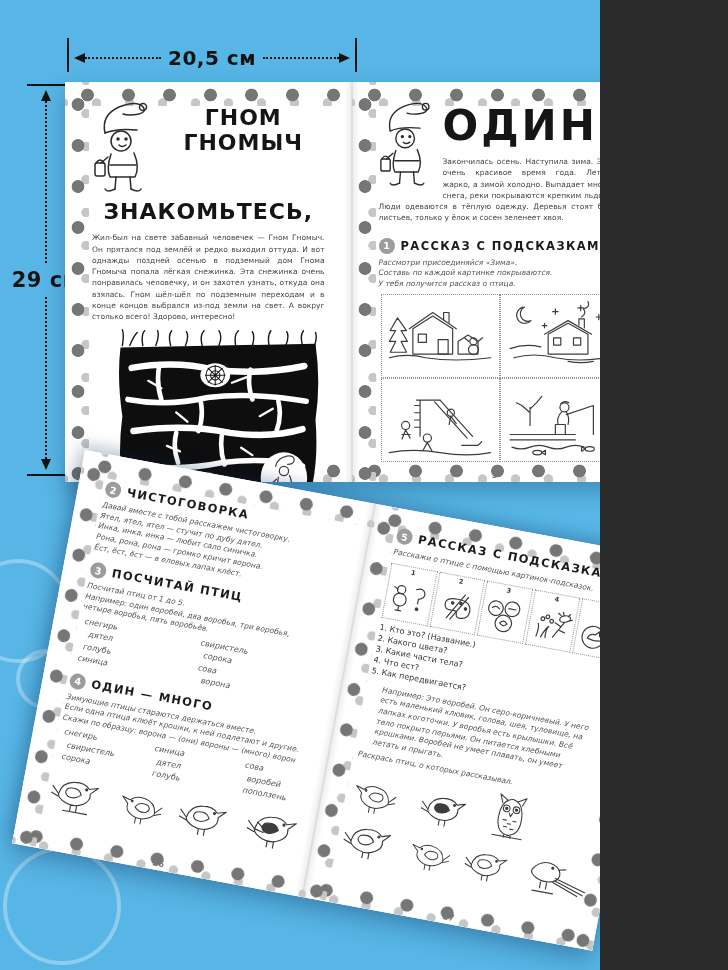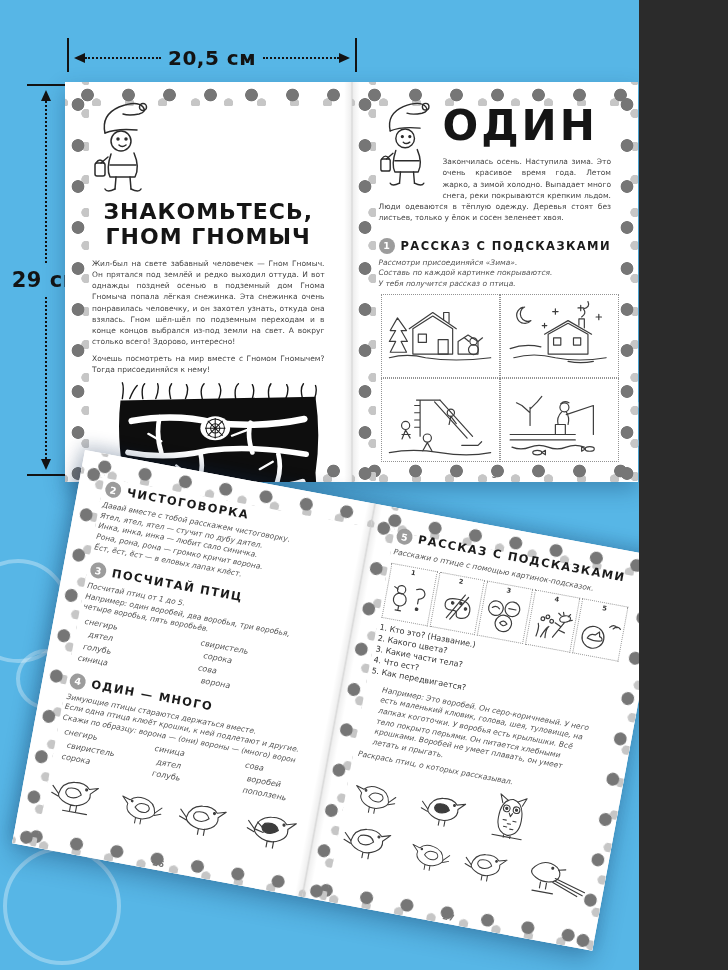--- a/index.html
+++ b/index.html
@@ -1,17 +1,17 @@
 <!DOCTYPE html>
 <html><head>
 <meta charset="utf-8">
 <style>
   html,body{margin:0;padding:0;background:#2b2b2b;}
   .scene{position:relative;width:600px;height:970px;overflow:hidden;
-         background:#57B6E6;font-family:"DejaVu Sans",sans-serif;padding-left:39px;}
+         background:#57B6E6;font-family:"DejaVu Sans",sans-serif;}
   
   .ring{position:absolute;border:4px solid rgba(255,255,255,.32);border-radius:50%;}
   .r1{left:645px;top:143px;width:110px;height:110px;}
   .r2{left:644px;top:300px;width:156px;height:156px;}
   .r3{left:629px;top:394px;width:52px;height:52px;}
   .r4{left:-34px;top:559px;width:96px;height:96px;}
   .r5{left:16px;top:649px;width:52px;height:52px;}
   .r6{left:3px;top:847px;width:110px;height:110px;}
 
   
@@ -165,25 +165,24 @@
             <path d="M18 55 Q13 70 17 78 L42 78 Q47 68 41 54"></path>
             <path d="M17 66 L43 66"></path>
             <path d="M23 78 L22 90 M37 78 L38 90"></path>
             <path d="M22 90 Q14 94 12 90 M38 90 Q46 94 48 90"></path>
             <path d="M15 58 L8 64"></path>
             <rect x="2" y="64" width="10" height="13" rx="2"></rect>
             <path d="M3 64 Q7 58 11 64"></path>
           </g>
         </svg>
         <div class="book-title">
+          <div>ГНОМ ГНОМЫЧ</div>
           <div>ЗНАКОМЬТЕСЬ,</div>
-          <div>ГНОМ ГНОМЫЧ</div>
         </div>
         <p class="body">Жил-был на свете забавный человечек — Гном Гномыч. Он прятался под землёй и редко выходил оттуда. И вот однажды поздней осенью в подземный дом Гнома Гномыча попала лёгкая снежинка. Эта снежинка очень понравилась человечку, и он захотел узнать, откуда она взялась. Гном шёл-шёл по подземным переходам и в конце концов выбрался из-под земли на свет. А вокруг столько всего! Здорово, интересно!</p>
-        <p class="body">Хочешь посмотреть на мир вместе с Гномом Гномычем? Тогда присоединяйся к нему!</p>
         <svg class="maze" viewBox="0 0 230 196">
           <path d="M12 20 q2 -12 0 -17 M20 20 q4 -10 8 -14 M34 20 q-2 -12 2 -16 M48 20 q4 -10 2 -16 M64 20 q-3 -11 1 -16 M80 20 q4 -10 1 -15 M98 20 q-3 -11 2 -16 M116 20 q4 -10 0 -16 M134 20 q-2 -12 3 -16 M152 20 q3 -10 0 -15 M170 20 q-2 -11 2 -16 M188 20 q4 -10 1 -15 M206 20 q-3 -11 1 -16 M219 20 q3 -9 1 -14" fill="none" stroke="#161616" stroke-width="1.5" stroke-linecap="round"></path>
           <path d="M10 22 L220 18 Q226 60 220 100 Q224 150 212 188 L118 192 Q60 186 14 190 Q6 140 12 96 Q6 55 10 22 Z" fill="#0e0e0e"></path>
           <g fill="none" stroke="#fff" stroke-linecap="round">
             <path stroke-width="7" d="M22 44 Q70 36 110 46 Q160 52 208 42"></path>
             <path stroke-width="6" d="M18 78 Q60 86 104 76 Q150 70 210 80"></path>
             <path stroke-width="7" d="M24 112 Q80 104 128 114 Q172 120 206 110"></path>
             <path stroke-width="6" d="M20 148 Q72 156 120 146 Q168 140 206 150"></path>
             <path stroke-width="5" d="M52 40 Q48 60 54 78 M96 78 Q100 96 94 112 M150 46 Q146 60 152 78 M120 112 Q116 130 122 148 M180 80 Q184 96 178 112 M70 114 Q66 130 72 146 M168 148 Q164 166 170 184"></path>
             <path stroke-width="2.5" d="M40 58 l14 8 M130 60 l16 -6 M70 92 l12 10 M160 96 l14 -8 M60 128 l14 6 M140 130 l12 8 M90 162 l16 -4 M46 166 l10 8"></path>

